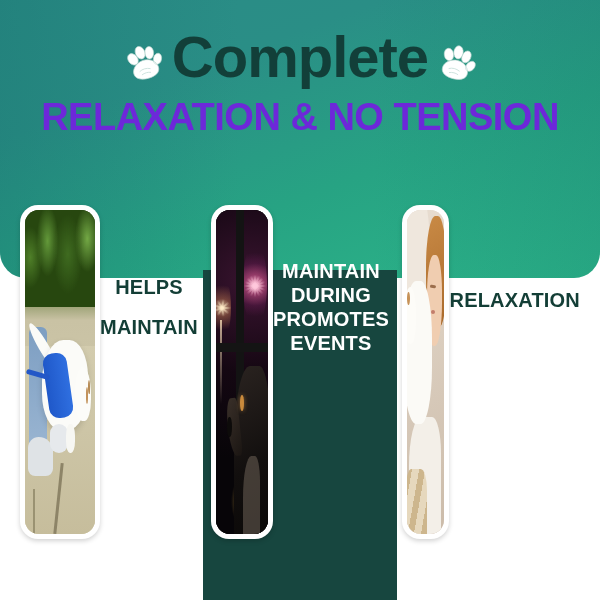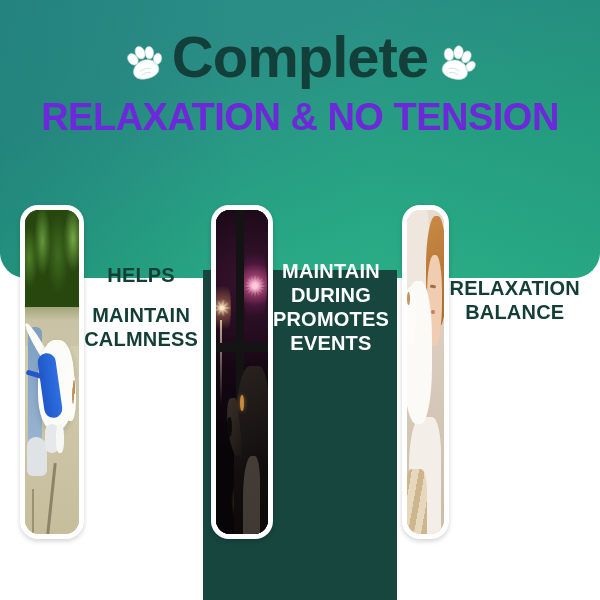--- a/index.html
+++ b/index.html
@@ -221,21 +221,20 @@
           <div class="harness"></div>
           <div class="leash"></div>
           <div class="shoe"></div>
           <div class="shoe2"></div>
           <div class="paw-f"></div>
         </div>
       </div>
       <div class="caption-block">
         <div class="caption">HELPS</div>
         <div class="caption" style="margin-top:16px">MAINTAIN</div>
-        <div class="caption" style="margin-top:0">CALMNESS</div>
       </div>
     </div>
 
     <div class="col">
       <div class="card">
         <div class="photo p2">
           <div class="night"></div>
           <div class="burst2">
             <i style="transform:rotate(0deg)"></i>
               <i style="transform:rotate(40deg)"></i>
@@ -299,18 +298,17 @@
                 <div class="dear"></div>
                 <div class="dpatch"></div>
               </div>
             <div class="dpaw"></div>
           </div>
           <div class="stripes"></div>
         </div>
       </div>
       <div class="caption-block">
         <div class="caption" style="margin-top:0">RELAXATION</div>
-        <div class="caption" style="margin-top:0">BALANCE</div>
       </div>
     </div>
 
   </div>
 </div>
 
 </body></html>

